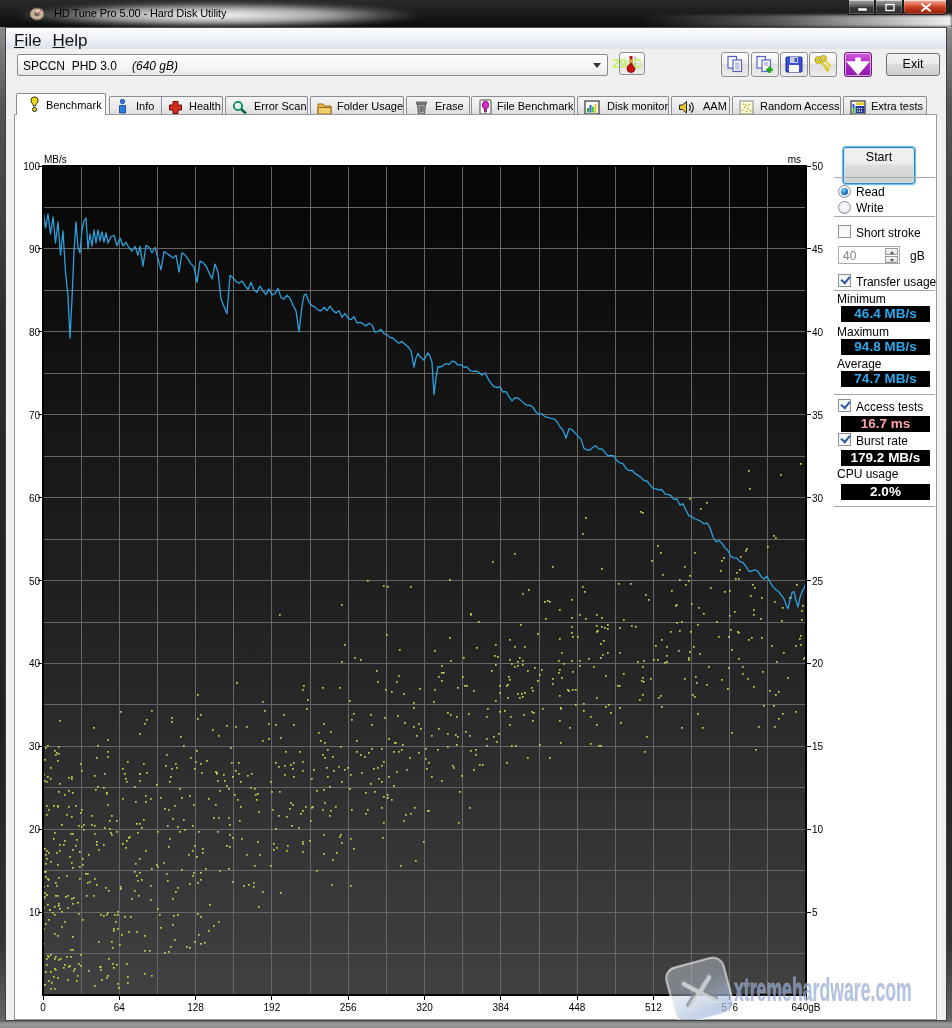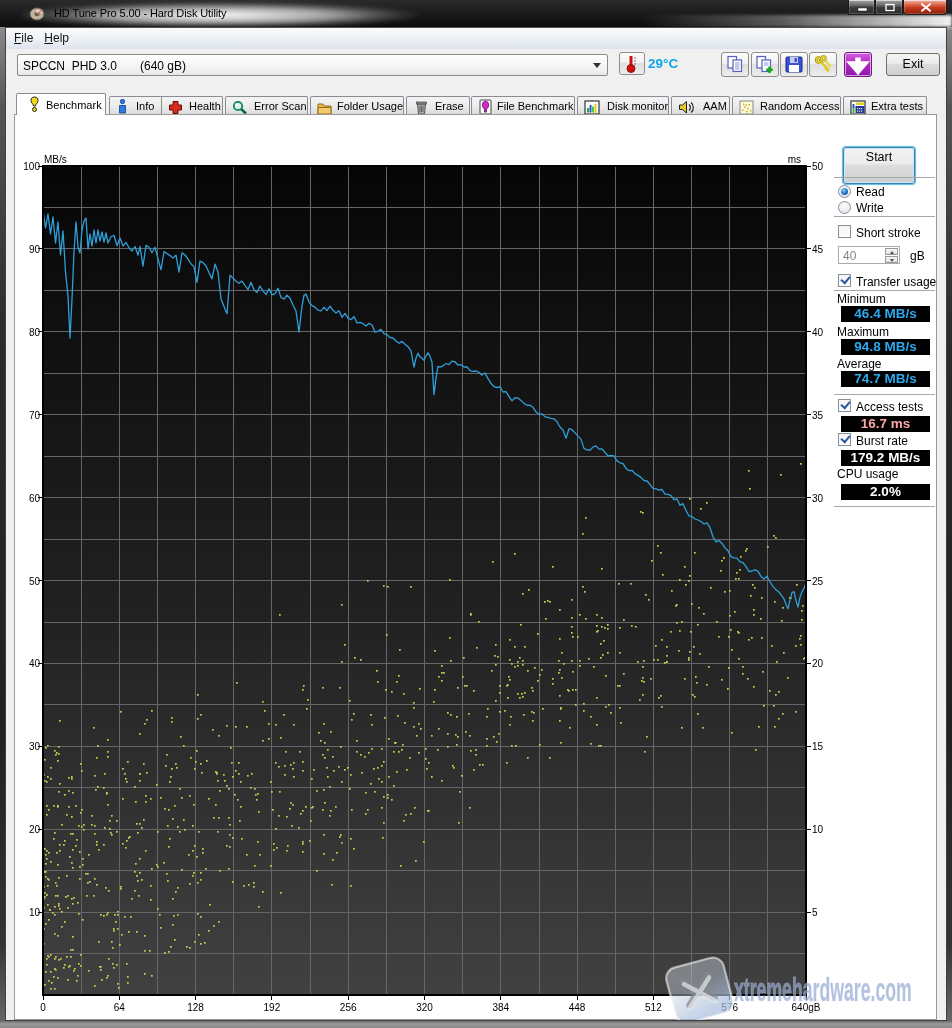--- a/index.html
+++ b/index.html
@@ -22,33 +22,33 @@
 
 .cap { top:0px; height:15px; border:1px solid #1c1c1c; border-top:none;
   background:linear-gradient(180deg,#a5a5a5 0,#6e6e6e 35%,#3a3a3a 55%,#2e2e2e 100%);
   box-shadow:inset 0 1px 0 rgba(255,255,255,0.5), inset 0 0 0 1px rgba(255,255,255,0.18); }
 #cmin { left:848px; width:27px; }
 #cmax { left:875px; width:28px; }
 #cclose { left:903px; width:44px; border-radius:0 0 4px 4px;
   background:linear-gradient(180deg,#f2b8ae 0,#e06e52 30%,#c33b1f 55%,#8c1f0a 100%); }
 
 #client { left:5px; top:27px; width:942px; height:994px; background:#f0f0f0; border:1px solid #404040; border-top:1px solid #505050; }
-#menubar { left:6px; top:28px; width:940px; height:21px; background:linear-gradient(180deg,#fafbfc 0,#eef1f6 50%,#dde3ee 100%); font-size:12px; color:#111; }
+#menubar { left:6px; top:28px; width:940px; height:21px; background:linear-gradient(180deg,#fafbfc 0,#eef1f6 50%,#dde3ee 100%); font-size:17px; color:#111; }
 #menubar span { display:inline-block; margin-top:3px; }
 u.m { text-decoration:underline; }
 
 #toolbar { left:6px; top:49px; width:940px; height:42px; background:#f0f0f0; }
 #combo { left:17px; top:54px; width:591px; height:22px; background:linear-gradient(180deg,#fff 0,#f2f2f2 70%,#e8e8e8 100%); border:1px solid #8a8a8a; border-radius:2px; font-size:12px; color:#000; }
 #combo .t1 { position:absolute; left:5px; top:4px; }
-#combo .t2 { position:absolute; left:122px; top:4px; }
+#combo .t2 { position:absolute; left:114px; top:4px;font-style:italic; }
 #combo .arr { position:absolute; right:6px; top:8px; width:0; height:0; border-left:4px solid transparent; border-right:4px solid transparent; border-top:5px solid #333; }
 .tbtn { top:52px; height:25px; border:1px solid #8e8e8e; border-radius:3px;
   background:linear-gradient(180deg,#fdfdfd 0,#f0f0f0 45%,#e0e0e0 50%,#ececec 100%); }
 #thermo { left:619px; top:52px; width:26px; height:23px; }
-#temp { left:648px; top:56px; font-size:13.5px; font-weight:bold; color:#0ea5e9; }
+#temp { left:612px; top:56px; font-size:13.5px; font-weight:bold; color:#bef264; }
 #exitbtn { left:886px; top:53px; width:54px; height:23px; border:1px solid #707070; border-radius:3px;
   background:linear-gradient(180deg,#f4f4f4 0,#ebebeb 45%,#dcdcdc 50%,#cfcfcf 100%); font-size:12.5px; text-align:center; line-height:21px; }
 
 .tab { top:96px; height:19px; border:1px solid #898c95; border-bottom:none; border-radius:2px 2px 0 0;
   background:linear-gradient(180deg,#f4f4f4 0,#ebebeb 55%,#d9d9d9 100%); font-size:11px; color:#000; white-space:nowrap; overflow:hidden; }
 .tab .ic { position:absolute; left:6px; top:2px; }
 .tab.sel { top:93px; height:22px; background:#fff; z-index:5; }
 .tlab { position:absolute; top:3px; }
 .tab.sel .tlab { top:5px; }
 .tab.sel .ic { top:4px; left:11px; }

